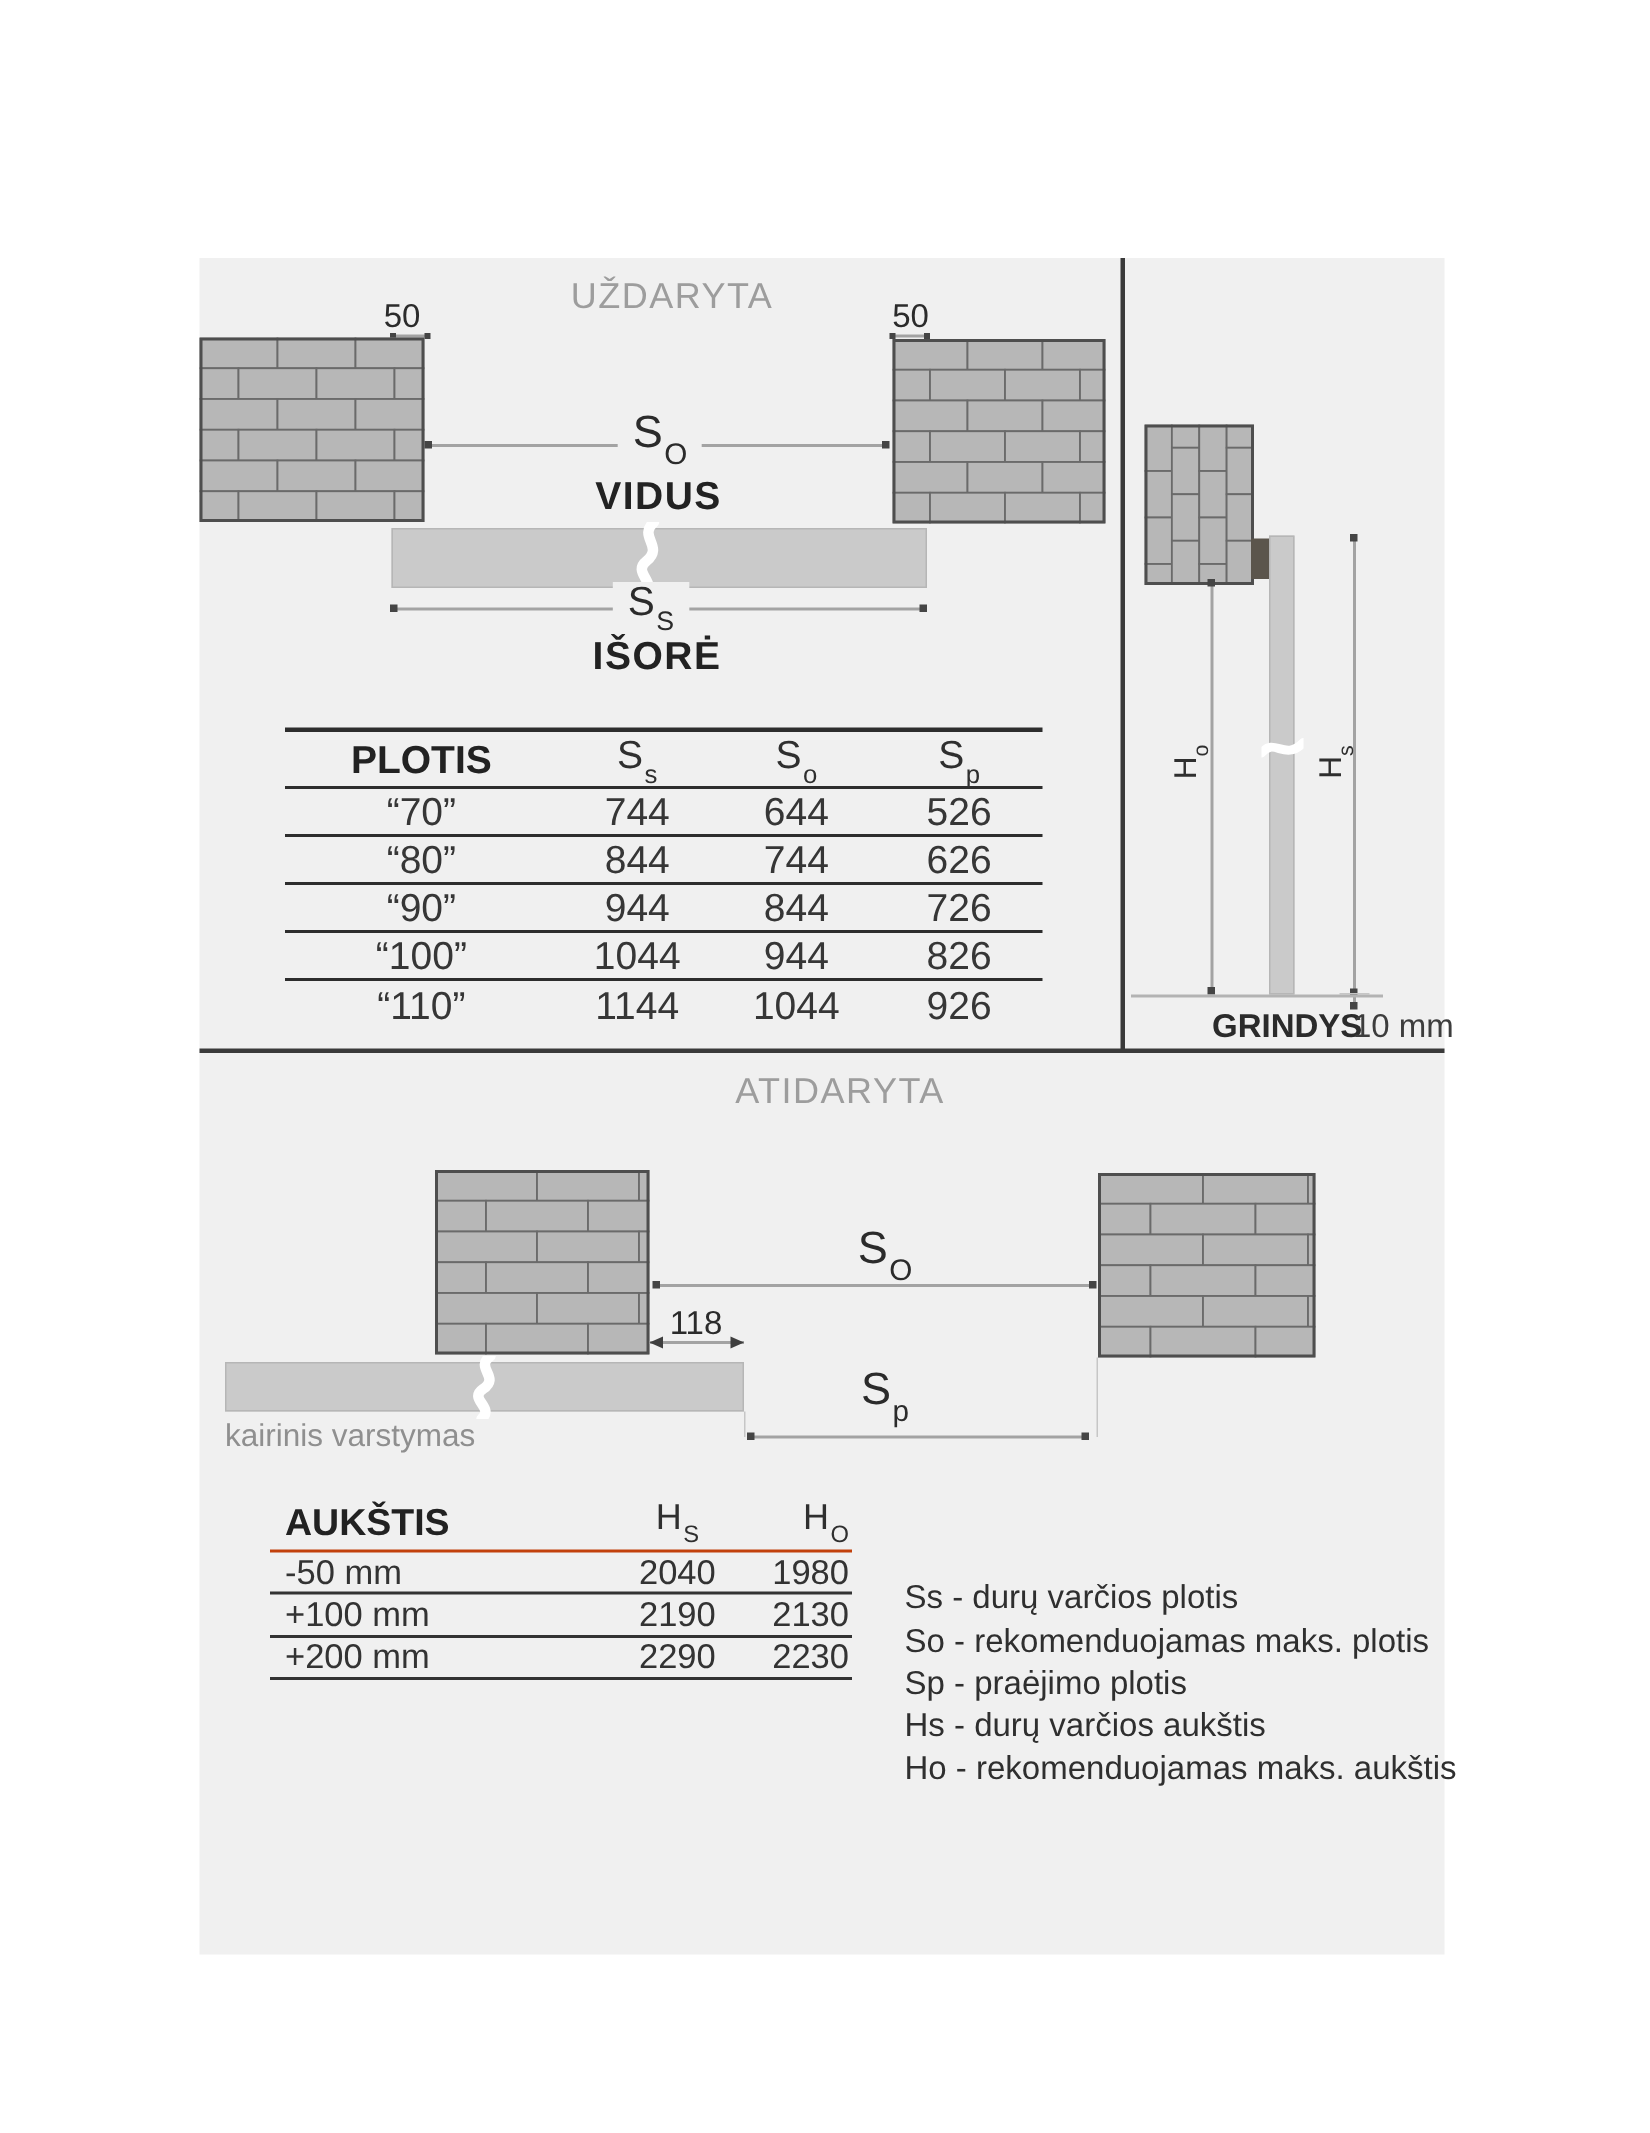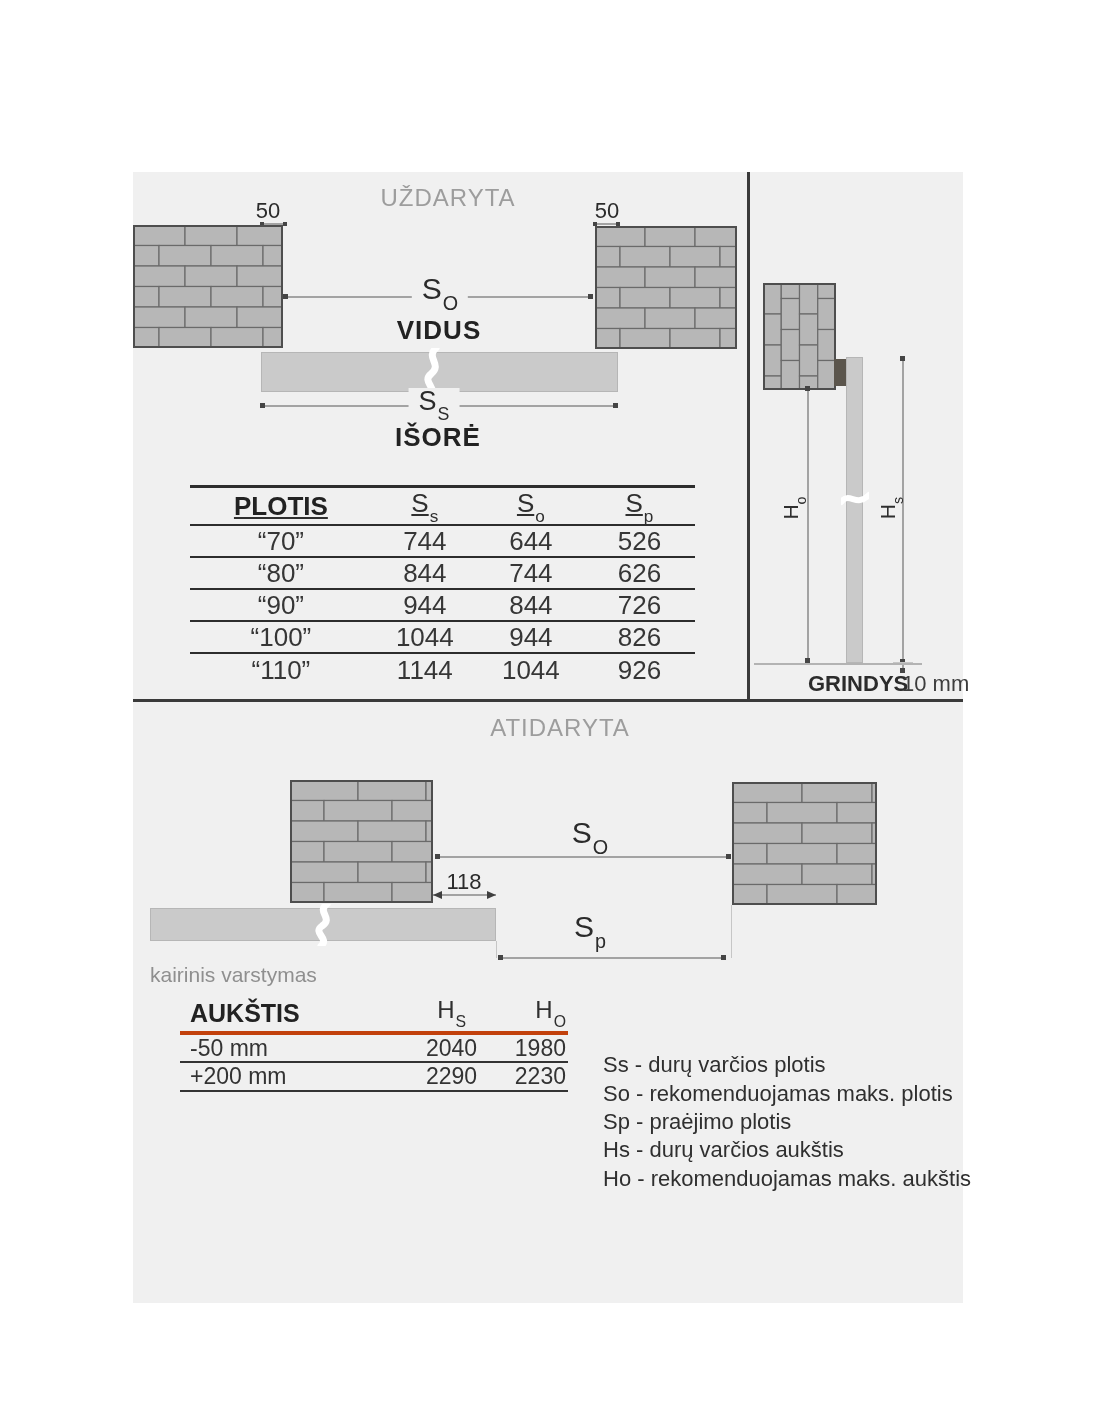--- a/index.html
+++ b/index.html
@@ -26,32 +26,32 @@
   .dim-v{position:absolute;width:2px;background:#a3a3a3;}
   .thin-v{position:absolute;width:1px;background:#c6c6c6;}
   .sq{position:absolute;width:5px;height:5px;background:#454545;}
   .sq4{position:absolute;width:4px;height:4px;background:#454545;}
   .tri-l{position:absolute;width:0;height:0;border-top:4px solid transparent;border-bottom:4px solid transparent;border-right:9px solid #3f3f3f;}
   .tri-r{position:absolute;width:0;height:0;border-top:4px solid transparent;border-bottom:4px solid transparent;border-left:9px solid #3f3f3f;}
   .floor-line{position:absolute;height:2px;background:#b3b3b3;}
 
   
   .table1{position:absolute;left:190px;top:485px;width:505px;border-top:3px solid #2d2d2d;}
-  .t1-head{display:flex;height:36px;align-items:center;border-bottom:2px solid #2d2d2d;text-decoration:underline;}
+  .t1-head{display:flex;height:36px;align-items:center;border-bottom:2px solid #2d2d2d;}
   .t1-row{display:flex;height:32px;align-items:center;border-bottom:2px solid #2d2d2d;font-size:26px;color:#363636;box-sizing:border-box;}
   .t1-row:last-child{border-bottom:none;}
   .t1c{text-align:center;line-height:1;}
   .c0{width:36%;}.c1{width:21%;}.c2{width:21%;}.c3{width:22%;}
   .t1-head .c0{font-size:24px;font-weight:600;color:#222;}
   .t1-head .t1c{font-size:26px;}
   .t1-head sub,.t2-head sub{font-size:0.66em;position:relative;top:0.22em;margin-left:1px;}
 
   
   .table2{position:absolute;left:180px;top:1003px;width:388px;}
-  .t2-head{display:flex;height:32px;align-items:flex-end;padding-bottom:3px;border-bottom:4px solid #c2410c;box-sizing:border-box;}
+  .t2-head{display:flex;height:32px;align-items:flex-end;padding-bottom:3px;border-bottom:2px solid #c2410c;box-sizing:border-box;}
   .t2-row{display:flex;height:28.4px;align-items:center;border-bottom:2px solid #333;font-size:23px;color:#333;box-sizing:border-box;}
   .d0{width:60%;text-align:left;padding-left:10px;box-sizing:border-box;}
   .d1{width:20%;text-align:center;box-sizing:border-box;}
   .d2{width:20%;text-align:right;padding-right:2px;box-sizing:border-box;}
   .t2-head .d0{font-size:25px;font-weight:600;color:#222;}
   .t2-head .d1,.t2-head .d2{font-size:24px;}
 
   .legend{position:absolute;left:603px;top:1051px;font-size:22px;color:#2f2f2f;text-align:center;}
   .legend-item{height:28.4px;display:flex;align-items:center;white-space:nowrap;}
 
@@ -298,35 +298,40 @@
   <div class="thin-v" style="left:496px;top:941px;height:17px;"></div>
   <div class="thin-v" style="left:731px;top:905px;height:53px;"></div>
 
   <div class="dim-h" style="left:500px;top:957px;width:225px;"></div>
   <div class="sq" style="left:498px;top:955px;"></div>
   <div class="sq" style="left:721px;top:955px;"></div>
   <div class="big-label" style="left:590px;top:912px;background:transparent;">
     <span>S</span><sub>p</sub>
   </div>
 
-  <div class="gray-note" style="left:150px;top:946px;margin-top:17px;">kairinis varstymas</div>
+  <div class="gray-note" style="left:150px;top:946px;">kairinis varstymas</div>
 
   <div class="table2">
     <div class="t2-head">
       <div class="d0">AUKŠTIS</div>
       <div class="d1"><span>H</span><sub>S</sub></div>
       <div class="d2"><span>H</span><sub>O</sub></div>
     </div>
     <div id="t2body">
         <div class="t2-row">
           <div class="d0">-50 mm</div>
           <div class="d1">2040</div>
           <div class="d2">1980</div>
         </div>
         <div class="t2-row">
+          <div class="d0">+100 mm</div>
+          <div class="d1">2190</div>
+          <div class="d2">2130</div>
+        </div>
+        <div class="t2-row">
           <div class="d0">+200 mm</div>
           <div class="d1">2290</div>
           <div class="d2">2230</div>
         </div>
       </div>
   </div>
 
   <div class="legend" id="legend">
       <div class="legend-item">Ss - durų varčios plotis</div>
       <div class="legend-item">So - rekomenduojamas maks. plotis</div>

